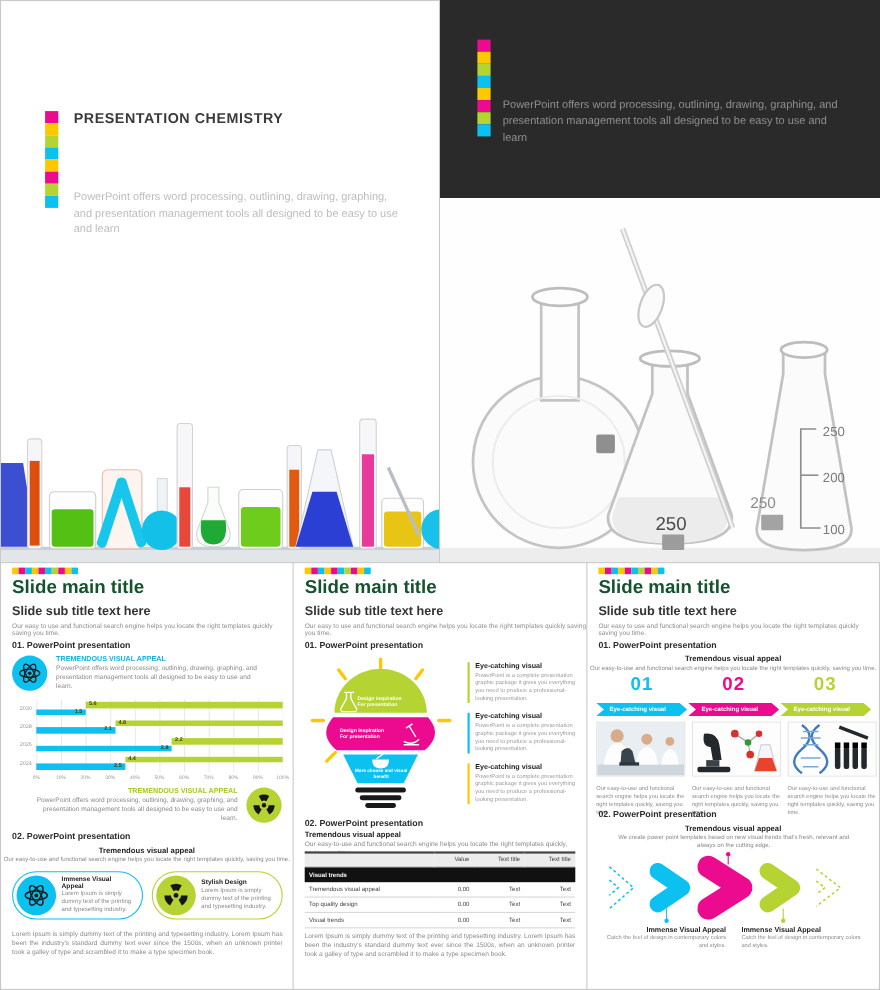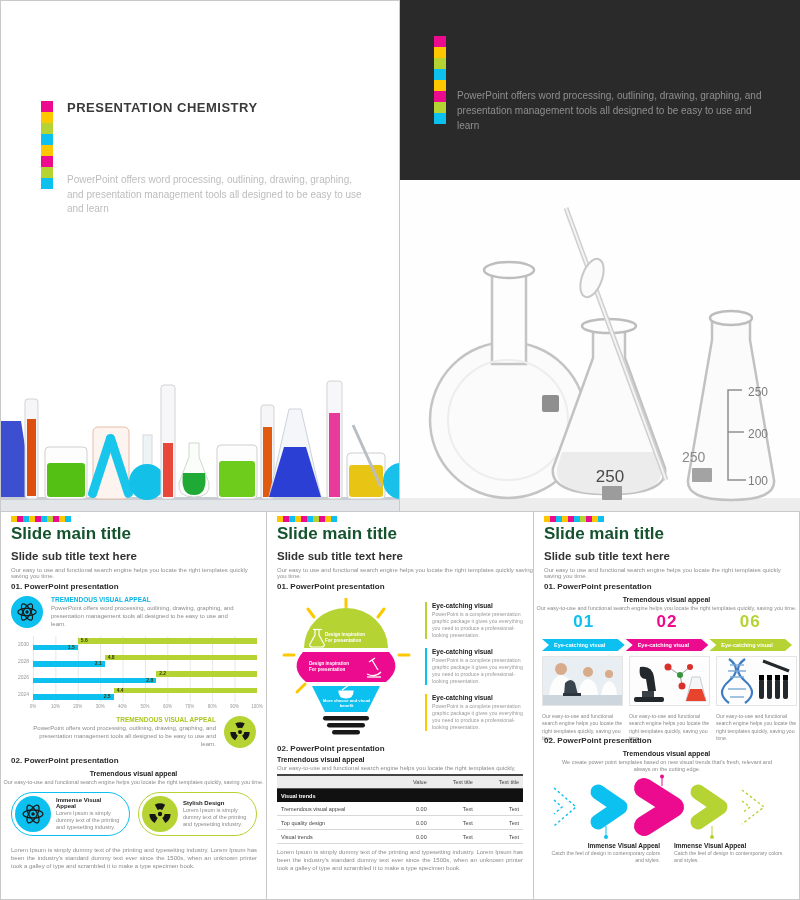--- a/index.html
+++ b/index.html
@@ -472,21 +472,21 @@
     <h3 class="sub-title">Slide sub title text here</h3>
     <p class="lead">Our easy to use and functional search engine helps you locate the right templates quickly saving you time.</p>
     <p class="sec" style="top:70px;">01. PowerPoint presentation</p>
 
     <p class="centered ch" style="top:84px;">Tremendous visual appeal</p>
     <p class="centered cb" style="top:93px;">Our easy-to-use and functional search engine helps you locate the right templates quickly, saving you time.</p>
 
     <div class="numrow">
       <div style="color:#0cc0f0;">01</div>
       <div style="color:#ec0a8e;">02</div>
-      <div style="color:#b5d333;">06</div>
+      <div style="color:#b5d333;">03</div>
     </div>
     <div class="banrow">
       <div class="ban" style="background:#0cc0f0;">Eye-catching visual</div>
       <div class="ban" style="background:#ec0a8e;">Eye-catching visual</div>
       <div class="ban" style="background:#b5d333;">Eye-catching visual</div>
     </div>
 
     <div class="phrow">
       <div class="phcol">
         <svg width="79" height="48" viewBox="0 0 79 48">

